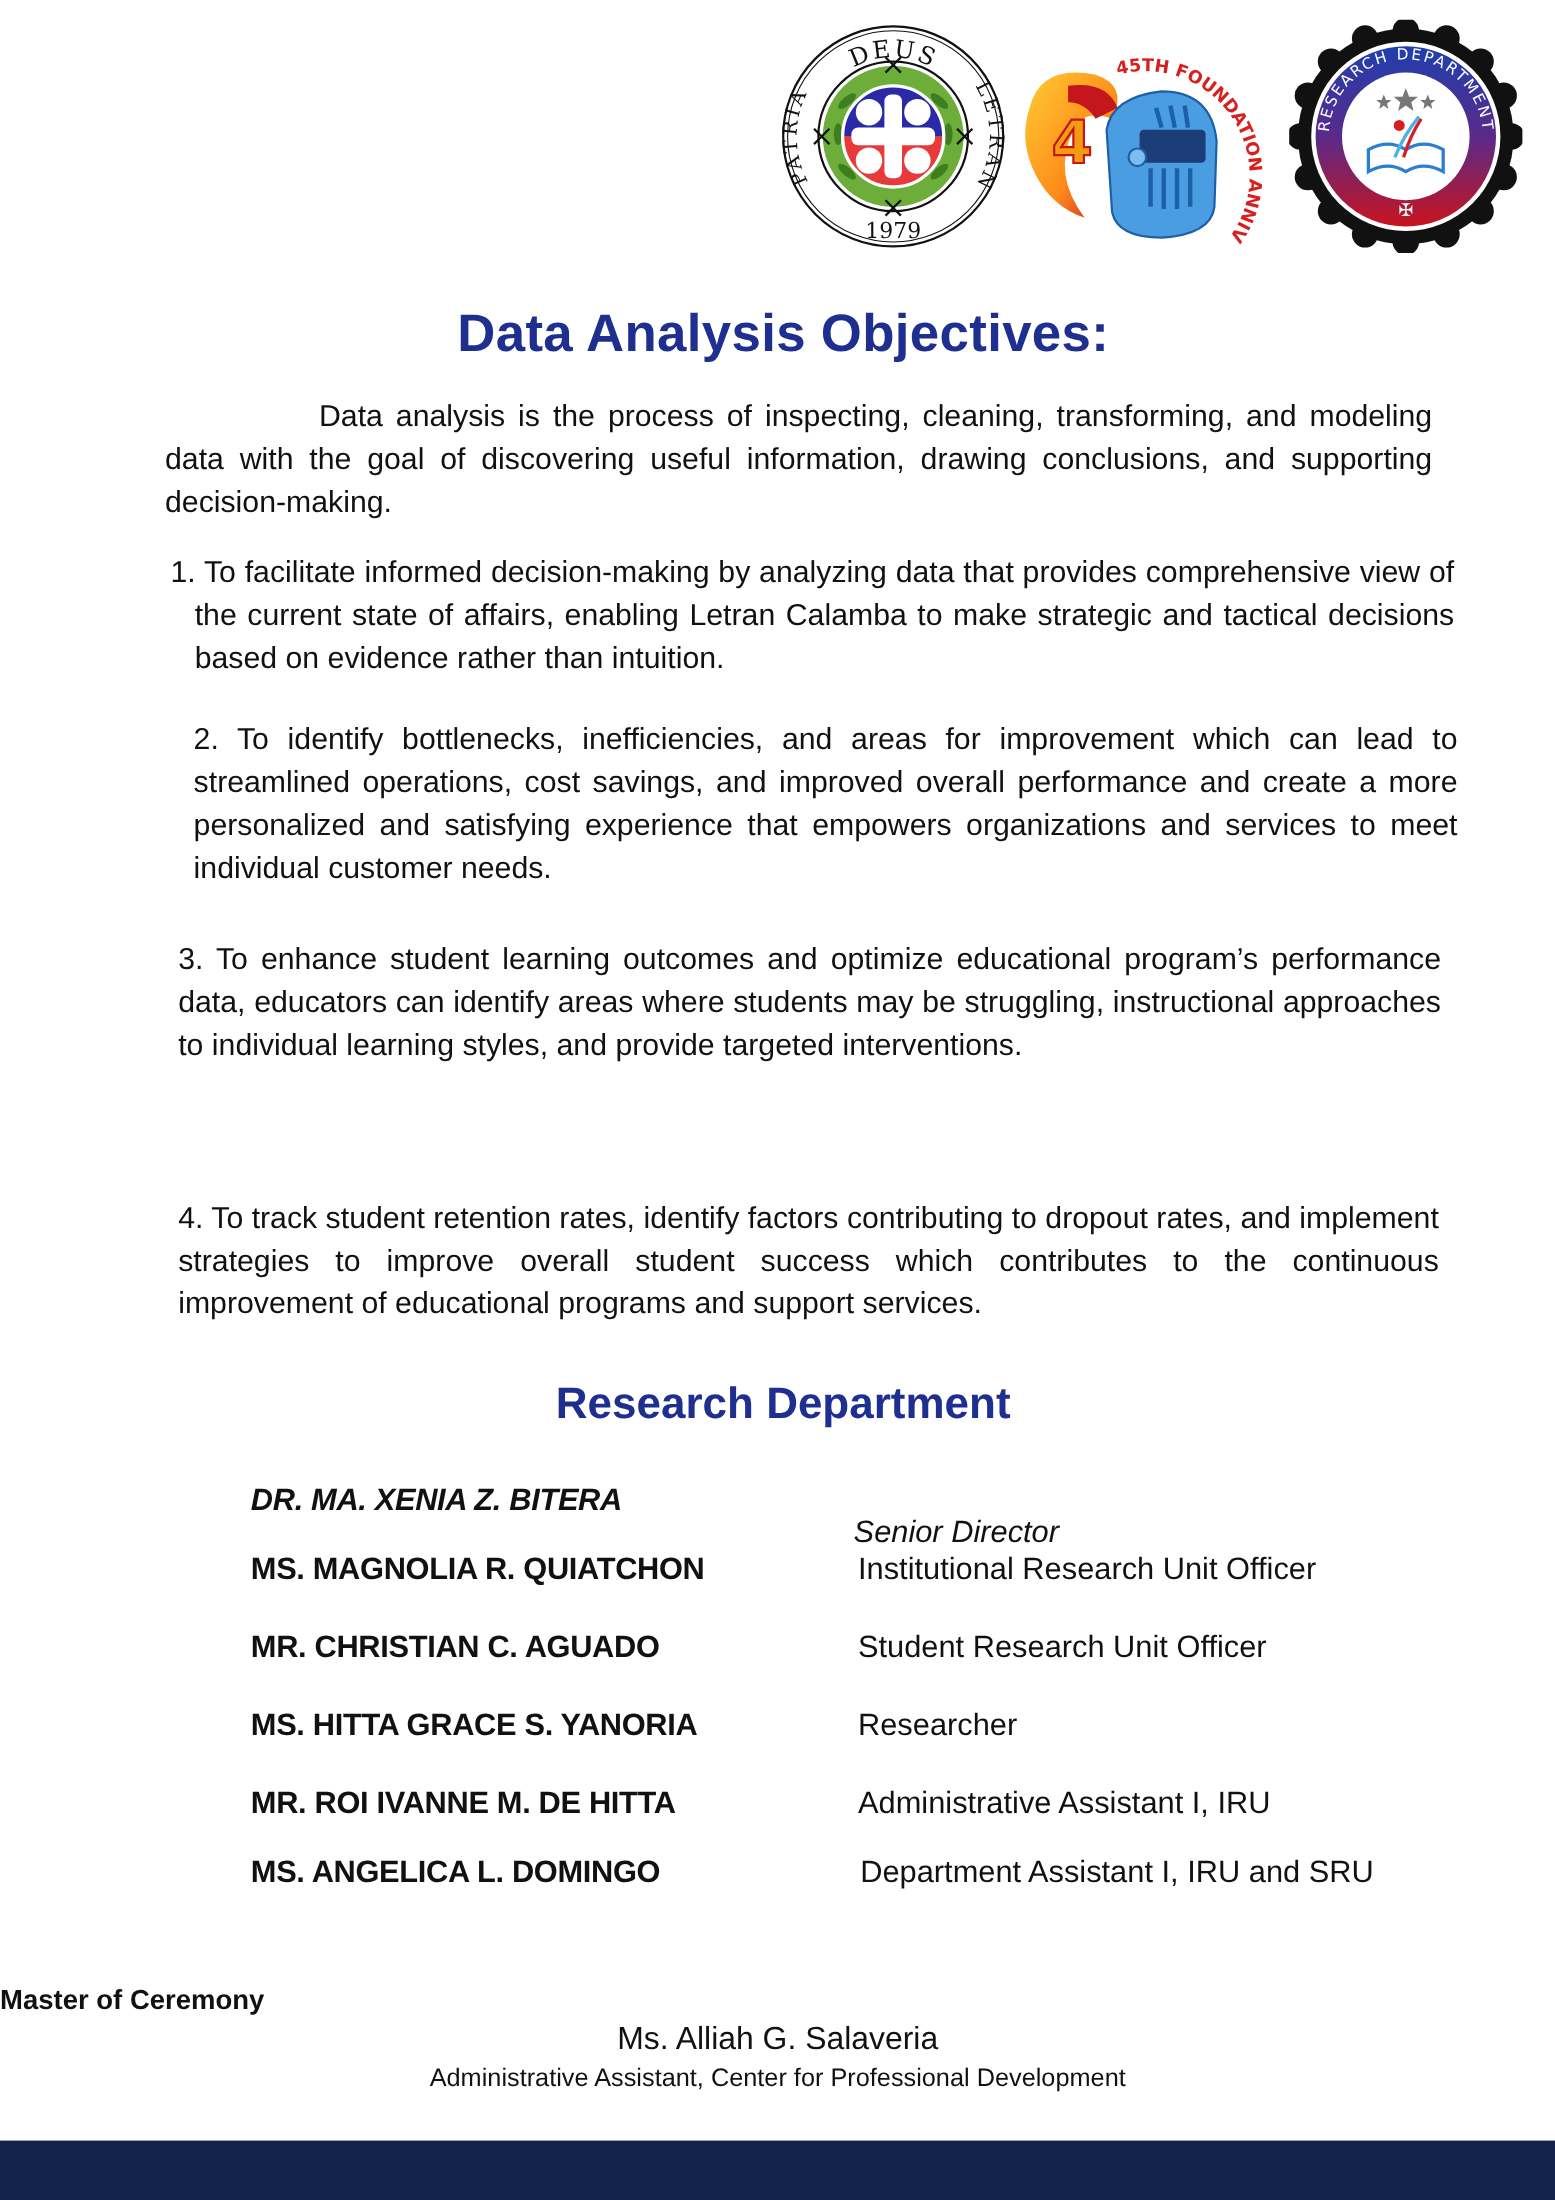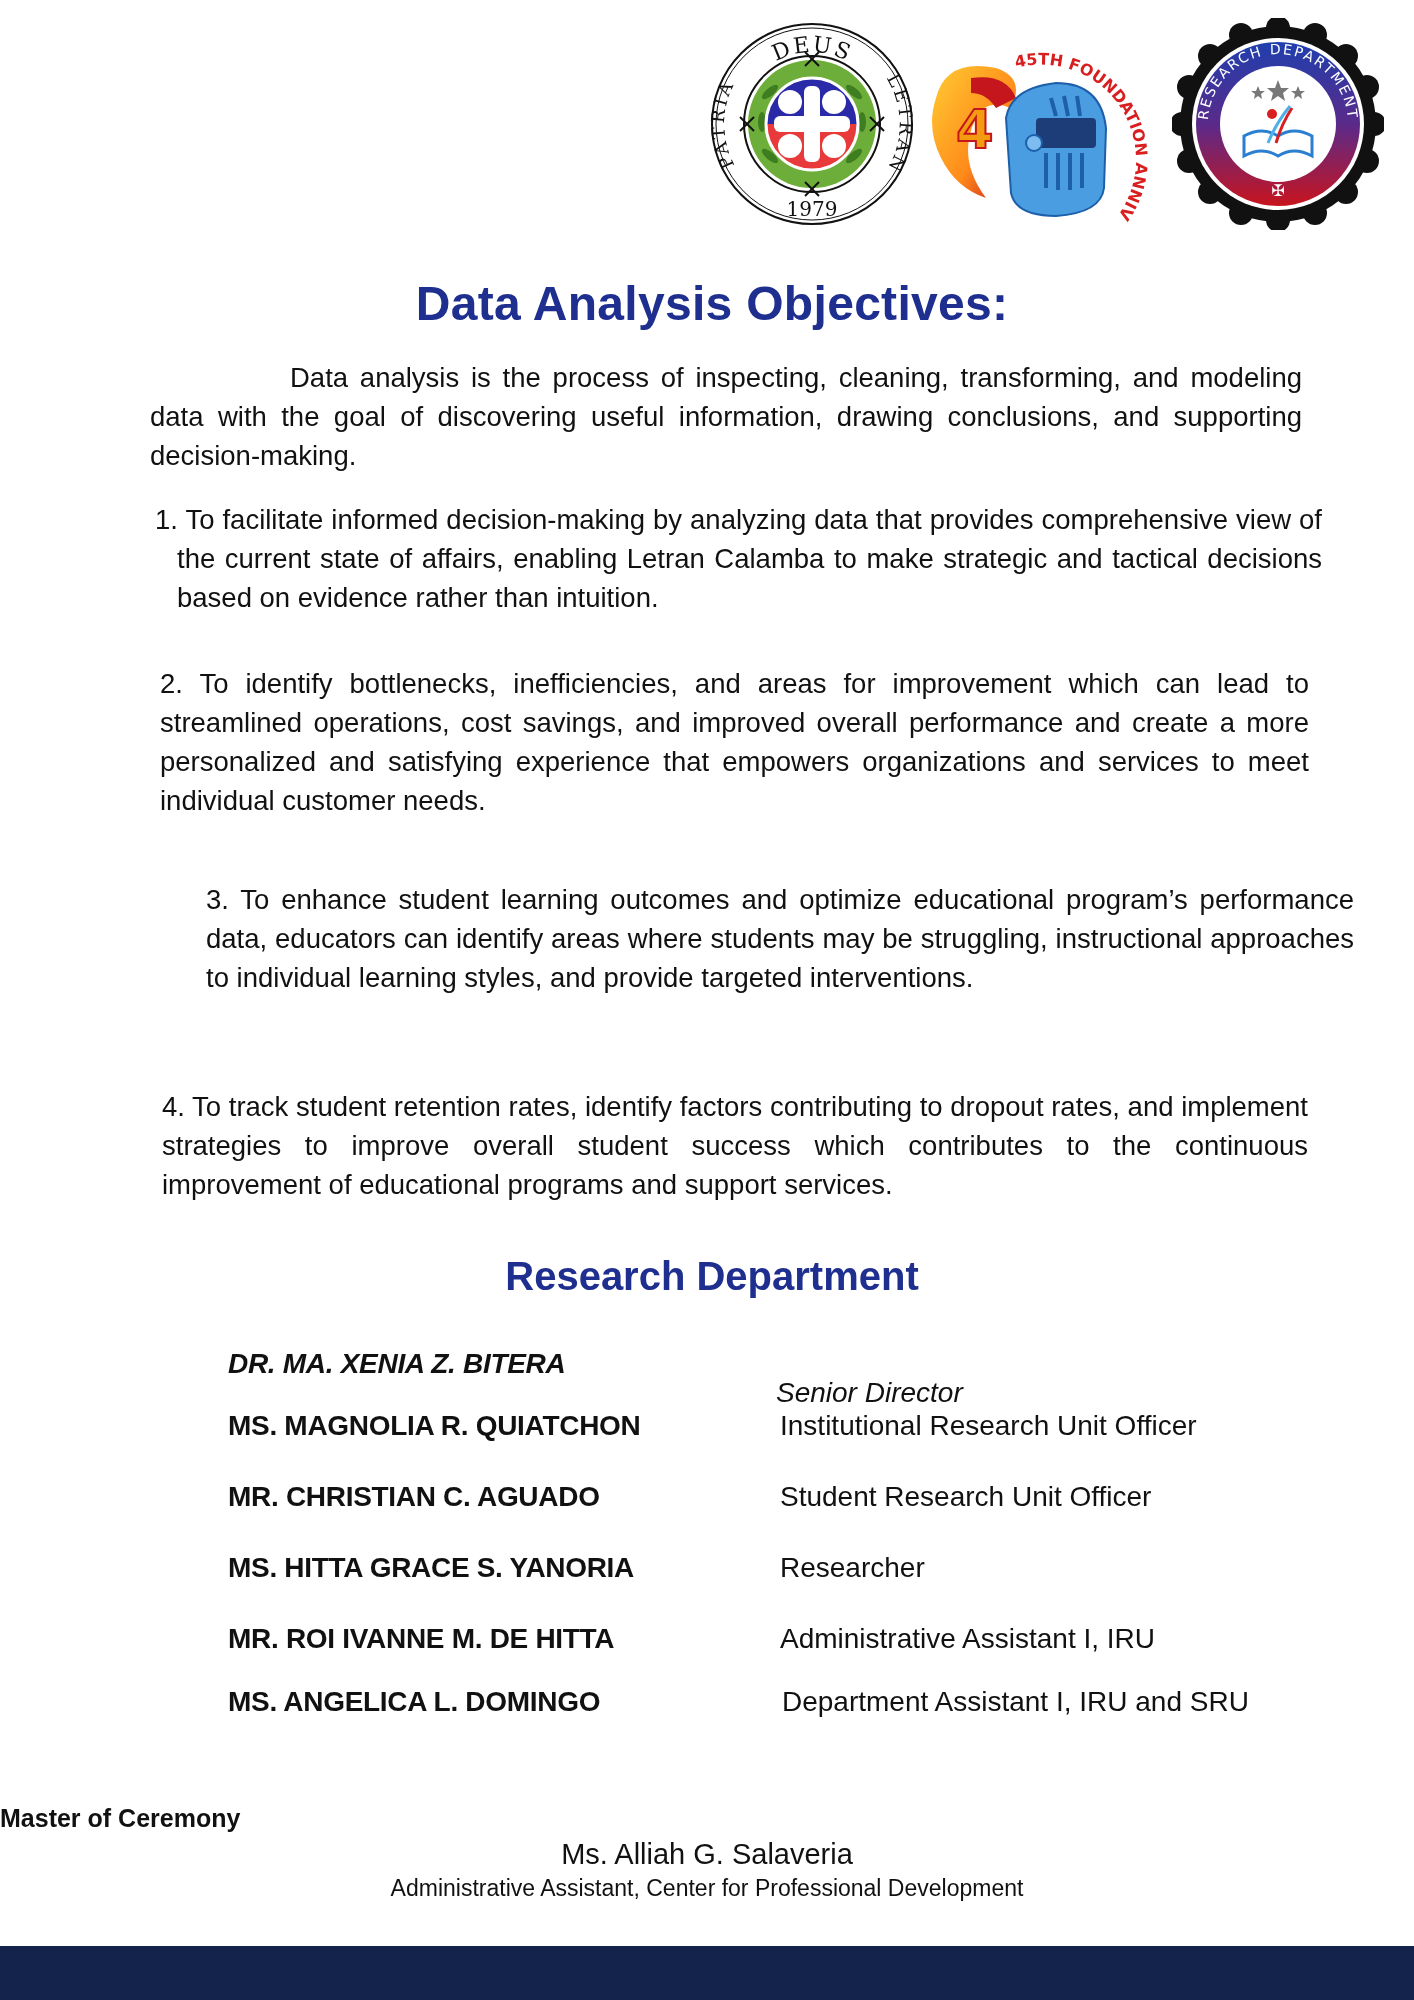--- a/index.html
+++ b/index.html
@@ -18,22 +18,22 @@
       font-size: 48px; font-weight: bold; color: #1f2f8f; letter-spacing: 0.3px;
     }
     .intro {
       position: absolute; top: 358px; left: 150px; width: 1152px;
       font-size: 27.5px; line-height: 39px; text-align: justify; text-indent: 140px;
     }
     .objective {
       position: absolute; font-size: 27.5px; line-height: 39px; text-align: justify;
     }
     .obj-1 { top: 500px; left: 155px; width: 1167px; padding-left: 22px; text-indent: -22px; box-sizing: border-box; }
-    .obj-2 { top: 652px; left: 160px; width: 1149px; margin-top: 12px; }
-    .obj-3 { top: 880px; left: 162px; width: 1148px; margin-left: 44px; }
+    .obj-2 { top: 652px; left: 176px; width: 1149px; }
+    .obj-3 { top: 852px; left: 162px; width: 1148px; }
     .obj-4 { top: 1087px; left: 162px; width: 1146px; }
 
     .dept-title {
       position: absolute; top: 1254px; left: 0; width: 1424px; text-align: center;
       font-size: 40px; font-weight: bold; color: #1f2f8f;
     }
     .staff-row { position: absolute; left: 228px; width: 1100px; height: 40px; font-size: 28px; }
     .staff-name { position: absolute; left: 0; top: 0; font-weight: bold; letter-spacing: -0.3px; }
     .staff-role { position: absolute; left: 552px; top: 0; }
     .r0 { top: 1348px; font-style: italic; } .r0 .staff-role { left: 548px; margin-top: 29px; }

